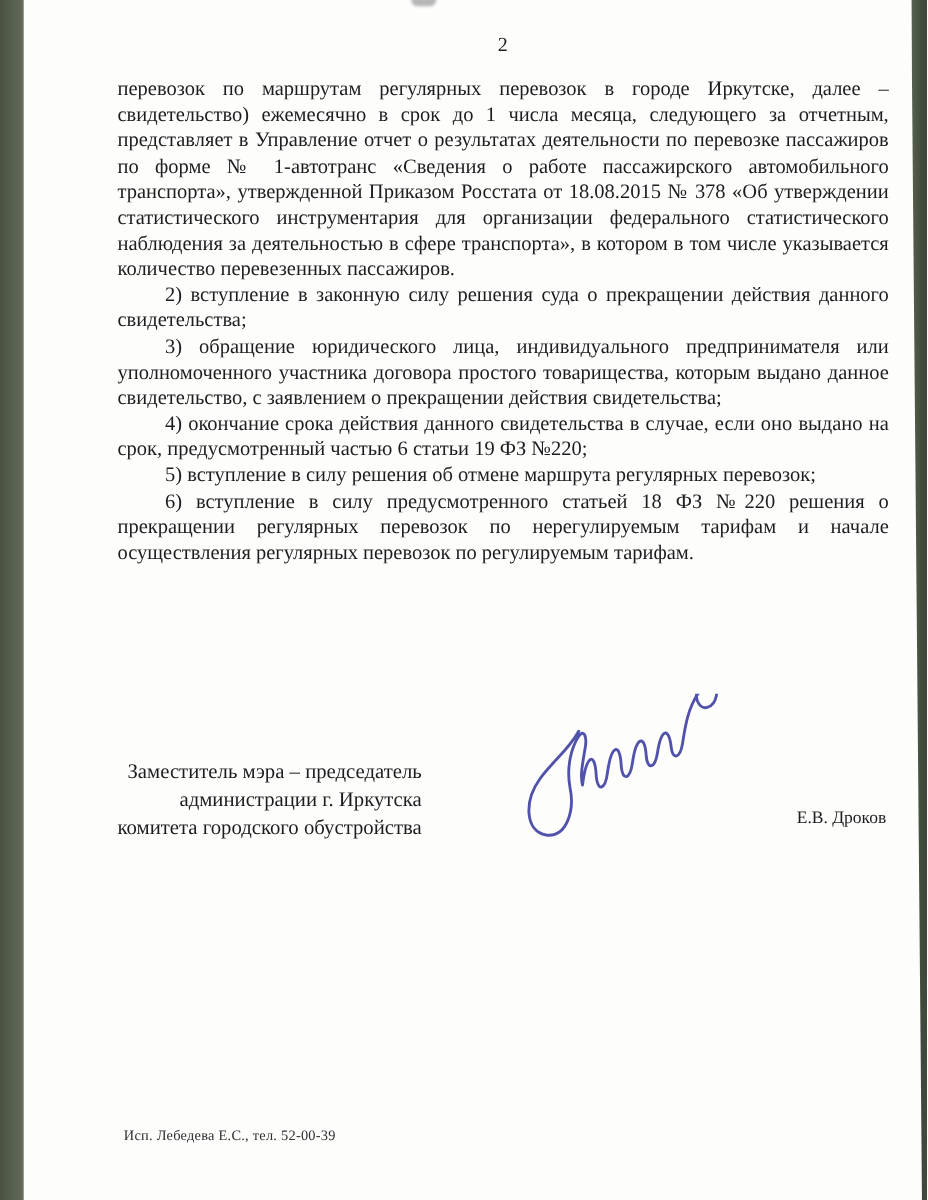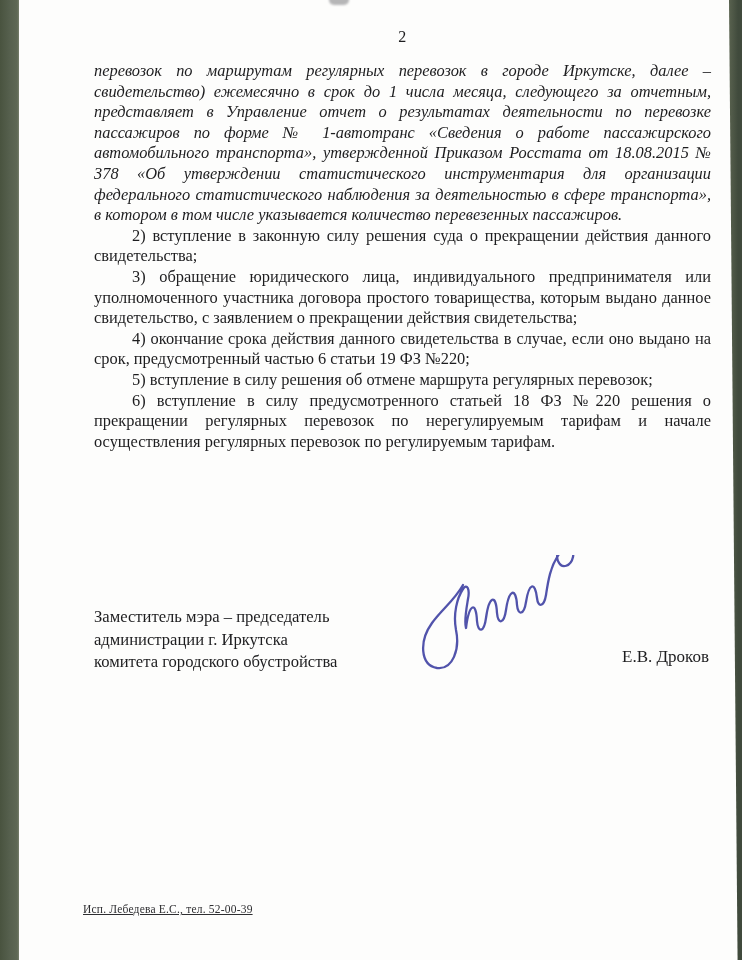--- a/index.html
+++ b/index.html
@@ -42,40 +42,39 @@
     letter-spacing: .5px;
   }
   .content {
     position: absolute; left: 94px; top: 61px; width: 617px;
     font-size: 16.4px;
     line-height: 20.6px;
     text-align: justify;
     text-justify: inter-word;
   }
   .content p { margin: 0; text-indent: 38px; }
-  .content p.no-indent { text-indent: 0; font-style: italic; }
+  .content p.no-indent { text-indent: 0; }
   .sign-title {
     position: absolute; left: 94px; top: 606px;
     font-size: 16.6px; line-height: 22.6px;
-    text-align: left;
+    text-align: right;
   }
   .sign-name {
     position: absolute; top: 647px; right: 33px;
-    font-size: 17px;
+    font-size: 14px;
   }
   .signature-svg {
     position: absolute; left: 416px; top: 555px;
     width: 182px; height: 130px;
   }
   .footer {
-    position: absolute; left: 83px; top: 903px;
+    position: absolute; left: 99px; top: 903px;
     font-size: 11.5px;
     color: #2e2e31;
     letter-spacing: .2px;
-    text-decoration: underline;
   }
 </style>
 </head>
 <body>
 
 <div class="page">
 
   <div class="strip-left"></div>
   <div class="strip-right"></div>
   <div class="top-mark"></div>

